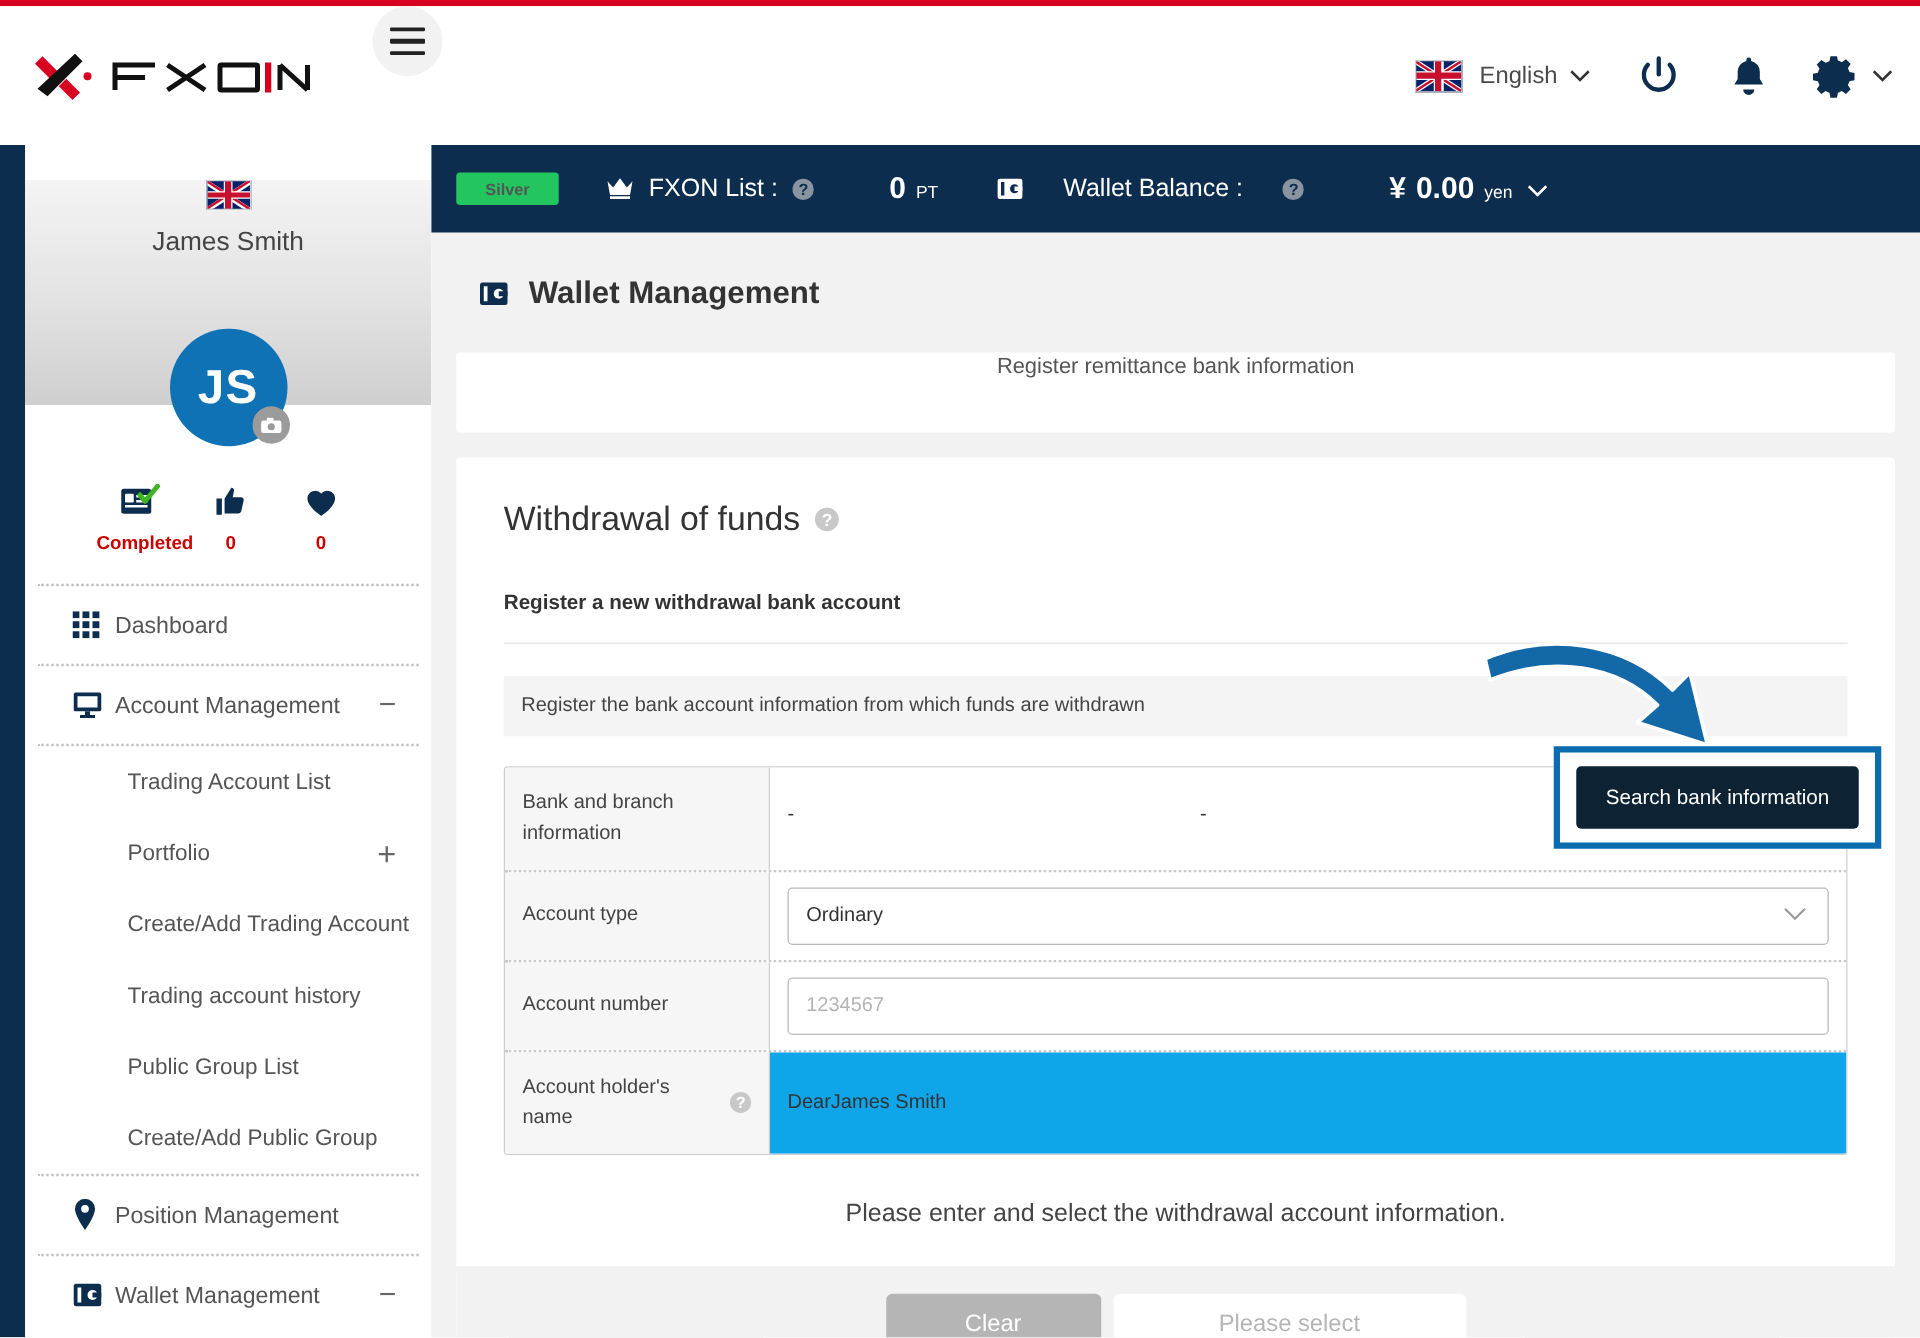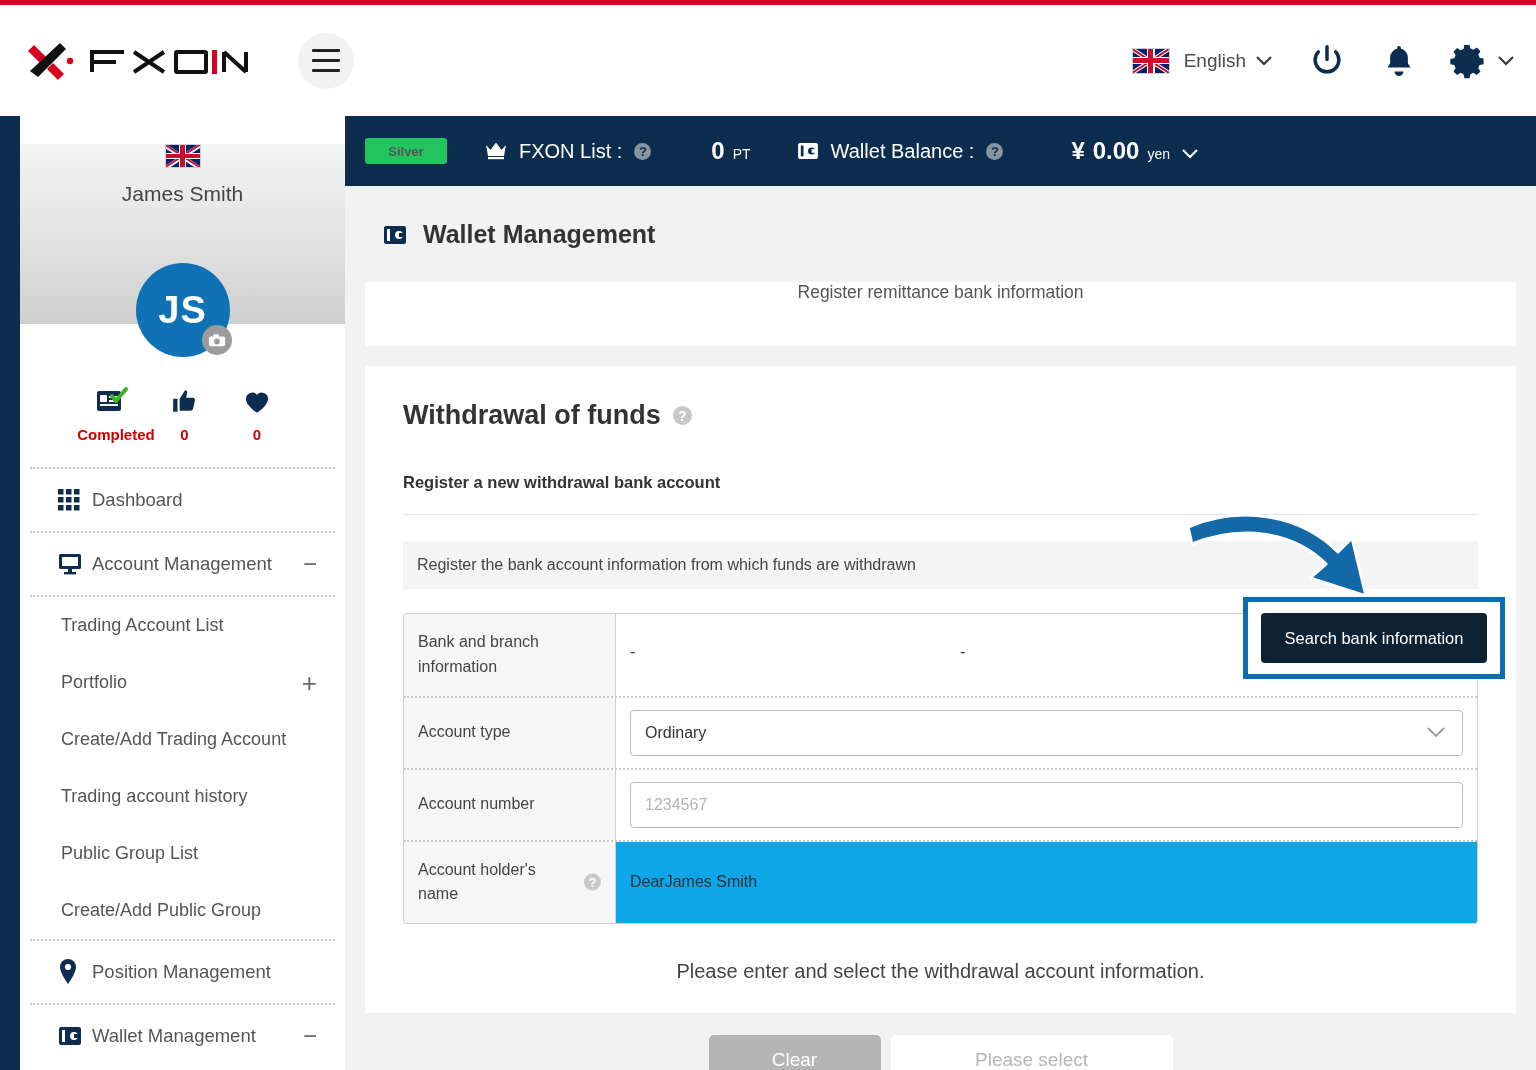--- a/index.html
+++ b/index.html
@@ -13,21 +13,21 @@
 
   
   .top-stripe {
     position: absolute; top: 0; left: 0; width: 1536px; height: 5px;
     background: #d80021;
   }
 
   
   .header {
     position: absolute; top: 5px; left: 0; width: 1536px; height: 111px;
-    background: #fff; display: flex; align-items: center;
+    background: #fff; display: flex; 
   }
   .logo-wrap { display: flex; align-items: center; margin-left: 20px; }
   .logo-mark { width: 62px; height: 52px; }
   .logo-text { margin-left: 6px; }
 
   .hamburger {
     width: 56px; height: 56px; border-radius: 50%;
     background: #f2f2f2; margin-left: 42px;
     display: flex; flex-direction: column; align-items: center; justify-content: center;
     cursor: pointer;
@@ -111,21 +111,21 @@
   .menu-item {
     display: flex; align-items: center; height: 62px; padding-left: 38px;
     cursor: pointer; position: relative;
   }
   .menu-item .micon { width: 34px; display: flex; align-items: center; }
   .menu-item .mlabel { font-size: 18.5px; color: #555; }
   .menu-item .mtoggle {
     position: absolute; right: 28px; color: #666; font-size: 24px; line-height: 1;
   }
   .sub-item {
-    display: flex; align-items: center; height: 57px; padding-left: 41px;
+    display: flex; align-items: center; height: 57px; padding-left: 82px;
     cursor: pointer; position: relative;
   }
   .sub-item .slabel { font-size: 18px; color: #555; }
   .sub-item .stoggle { position: absolute; right: 28px; color: #666; font-size: 26px; line-height: 1; }
 
   .sep { border-top: 2px dotted #c4c4c4; margin: 0 0 0 10px; width: 305px; }
 
   
   .main {
     position: absolute; top: 116px; left: 345px; width: 1191px; height: 954px;
@@ -165,21 +165,21 @@
   }
   .tab-card .tlabel { font-size: 17.5px; color: #555; }
 
   .panel {
     margin: 20px 20px 0 20px; background: #fff; border-radius: 3px;
     padding: 34px 38px 0 38px; min-height: 600px; position: relative;
   }
   .panel-h {
     display: flex; align-items: center;
   }
-  .panel-h .h1 { font-size: 27px; font-weight: bold; color: #333; }
+  .panel-h .h1 { font-size: 27px; font-weight: normal; color: #333; }
   .panel-h .help-dot { width: 19px; height: 19px; font-size: 14px; margin-left: 12px; }
 
   .sub-head { margin-top: 42px; font-size: 16.5px; font-weight: bold; color: #333; }
   .hr { margin-top: 22px; border-top: 1px solid #e2e2e2; }
 
   .notice {
     margin-top: 26px; background: #f4f4f4; height: 48px;
     display: flex; align-items: center; padding-left: 14px;
     font-size: 16px; color: #444;
   }
@@ -492,21 +492,21 @@
         </svg>
         <span class="sb-label">FXON List :</span>
         <span class="help-dot">?</span>
       </div>
 
       <div class="sb-value">
         <span class="sb-num">0</span>
         <span class="sb-unit">PT</span>
       </div>
 
-      <div class="sb-group" style="margin-left:46px;">
+      <div class="sb-group" style="margin-left:46px;gap:20px;">
         <svg width="22" height="18" viewBox="0 0 24 20">
           <rect x="1" y="1" width="22" height="18" rx="2" fill="#fff"></rect>
           <rect x="4" y="4" width="3" height="12" fill="#0d2d4e"></rect>
           <circle cx="16" cy="10" r="4" fill="#0d2d4e"></circle>
           <rect x="16" y="8" width="7" height="4" fill="#fff"></rect>
         </svg>
         <span class="sb-label">Wallet Balance :</span>
         <span class="help-dot">?</span>
       </div>
 

